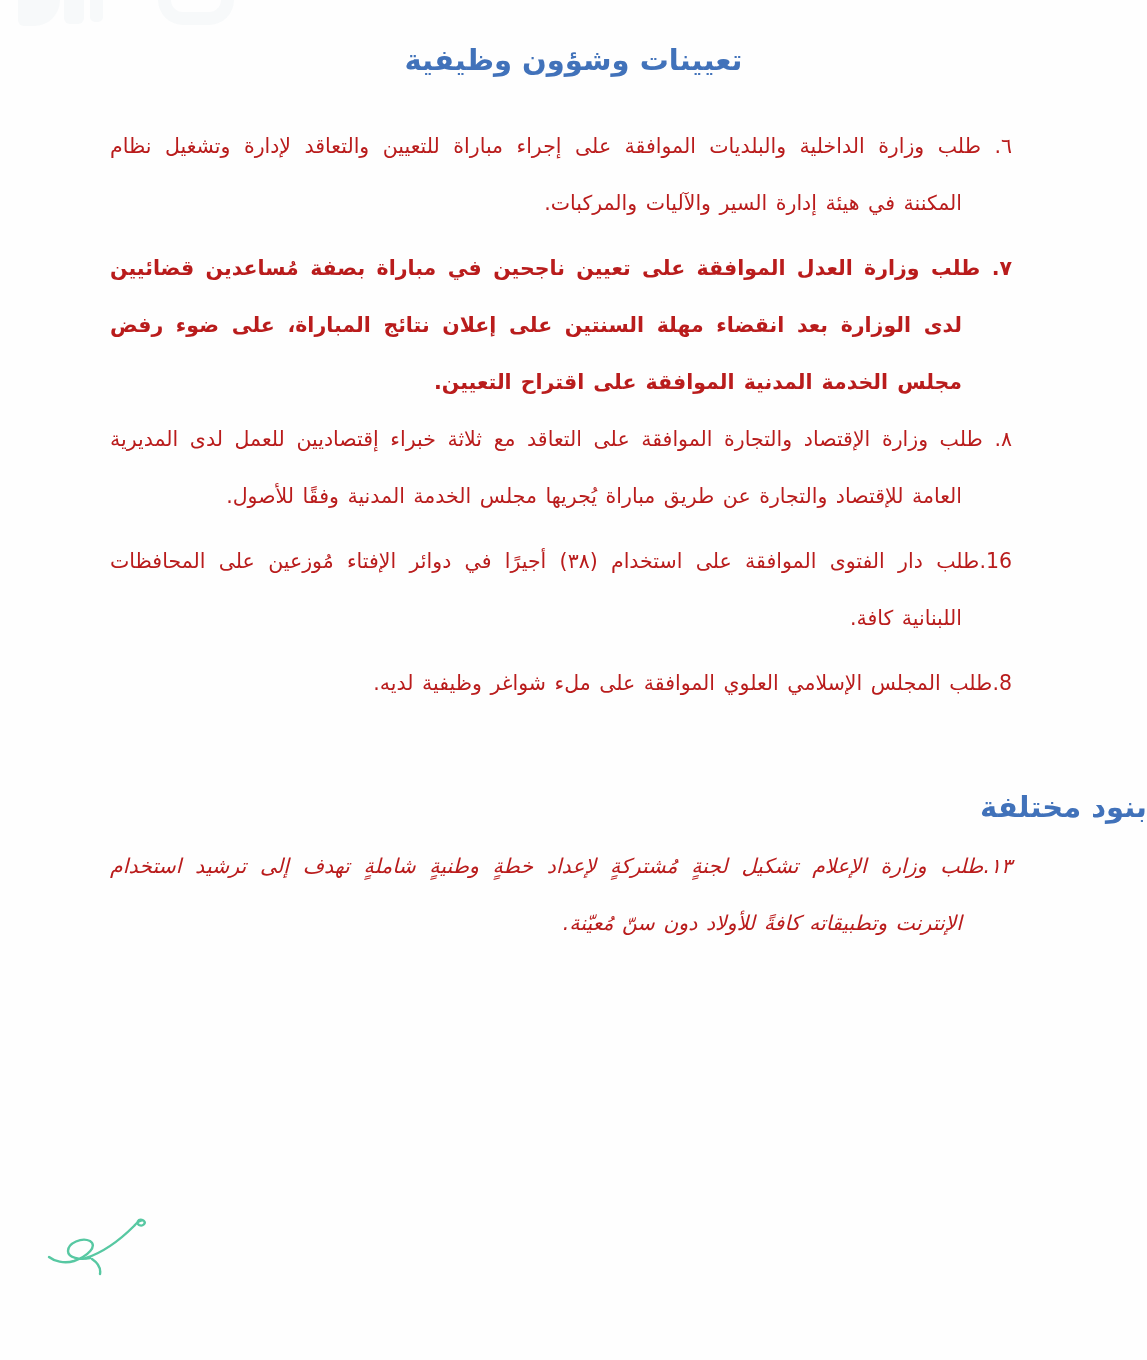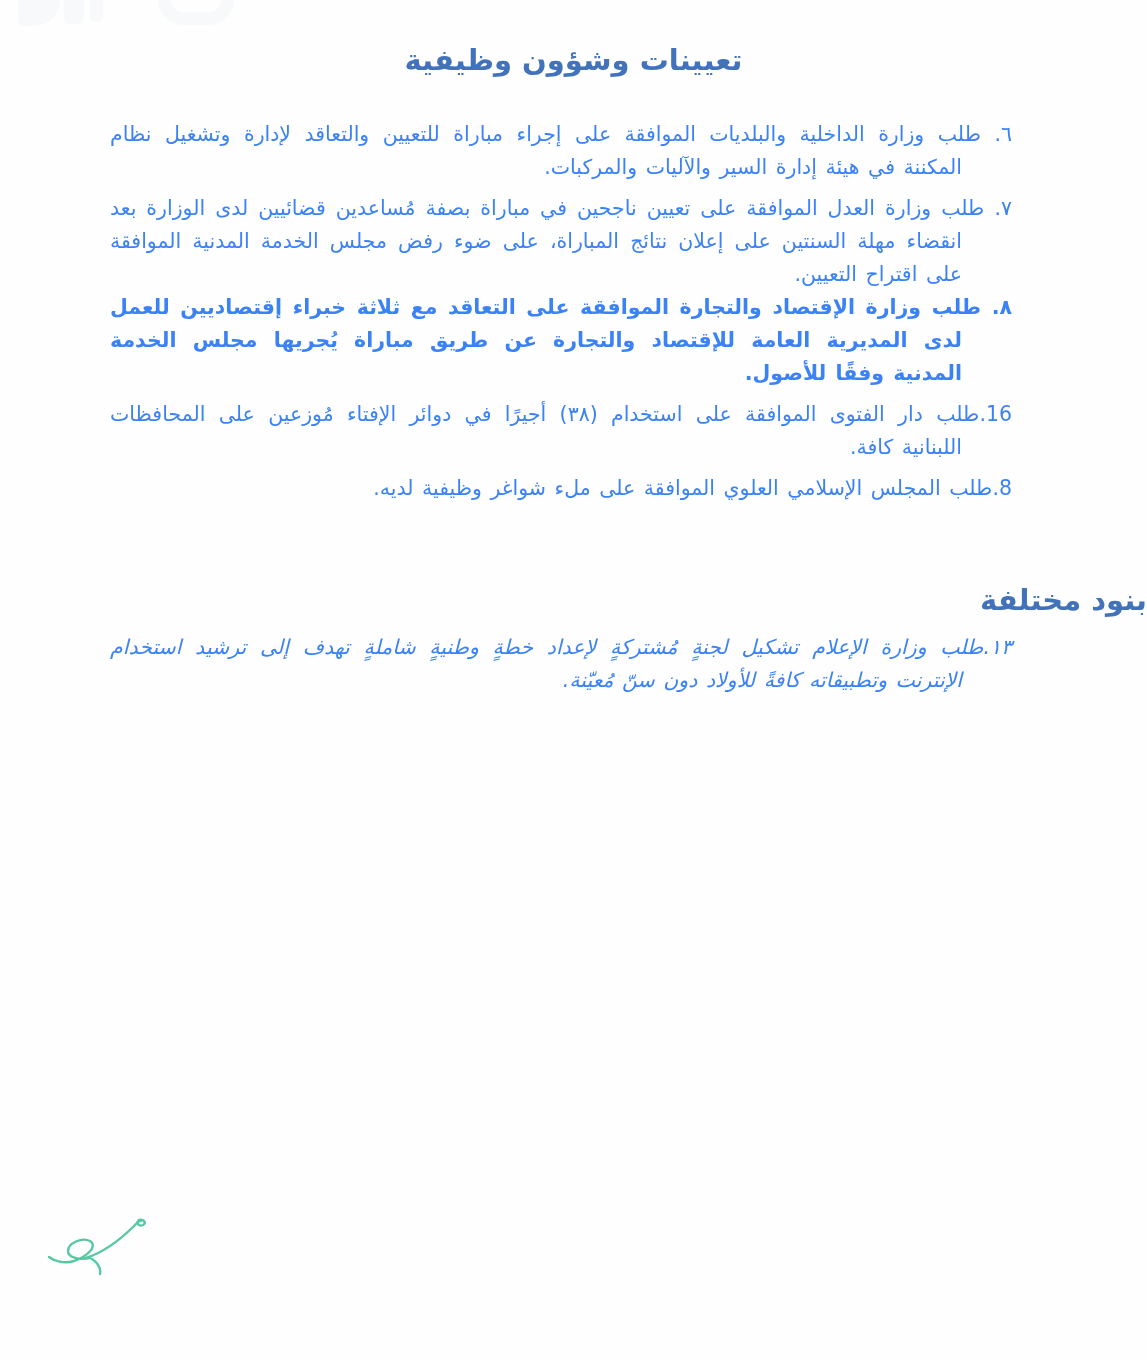--- a/index.html
+++ b/index.html
@@ -35,31 +35,31 @@
     line-height: 50px;
   }
   .title-2 { margin-top: 70px; text-align: right; }
 
   .items {
     padding: 0 135px 0 110px;
   }
   .item {
     margin: 8px 0 0 0;
     font-size: 20.5px;
-    line-height: 33px;
+    line-height: 57px;
     text-align: justify;
     text-justify: inter-word;
     word-spacing: 2px;
     padding-right: 50px;
     text-indent: -50px;
-    color: #3b82f6;
+    color: #b91c1c;
   }
   .item-first { margin-top: 33px; }
-  .item-7 { margin-top: 8px; }
-  .item-8 { margin-top: 0; font-weight: bold; }
+  .item-7 { margin-top: 8px; font-weight: bold; }
+  .item-8 { margin-top: 0; }
   .item-12 { margin-top: 36px; }
   .item-13 { margin-top: 6px; font-style: italic; }
 
   .num { white-space: pre; }
 
   .signature {
     position: absolute;
     left: 46px; top: 1210px;
     width: 110px; height: 68px;
   }

